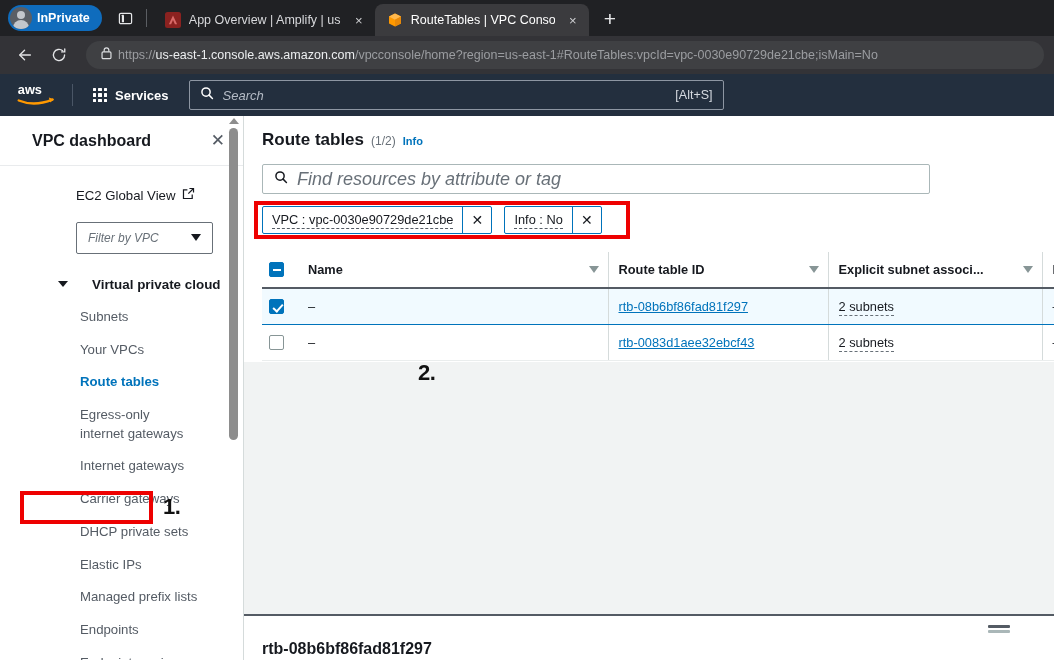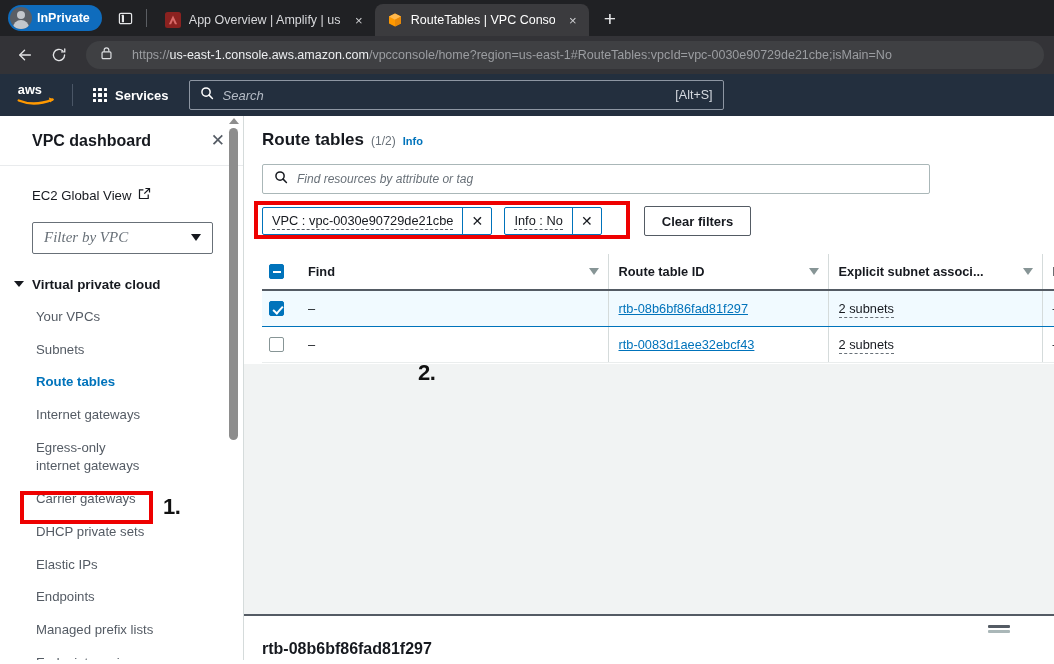--- a/index.html
+++ b/index.html
@@ -68,21 +68,21 @@
   .browser-toolbar {
     height: 38px; background: #333337;
     display: flex; align-items: center; padding: 0 10px; gap: 4px;
   }
   .nav-btn {
     width: 30px; height: 30px; flex: none;
     display: flex; align-items: center; justify-content: center; color: #e3e4e6;
   }
   .omnibox {
     flex: 1; height: 28px; background: #3f4043; border-radius: 14px;
-    display: flex; align-items: center; gap: 19px; padding: 0 14px;
+    display: flex; align-items: center; gap: 5px; padding: 0 14px;
     margin-left: 8px; overflow: hidden;
   }
   .omnibox .url {
     font-size: 12.5px; color: #9b9da1; white-space: nowrap;
     overflow: hidden; text-overflow: clip;
   }
   .omnibox .url b { color: #eceef0; font-weight: 400; }
 
   
   .aws-header {
@@ -117,39 +117,39 @@
     border-right: 1px solid #d5dbdb; position: relative;
     display: flex; flex-direction: column;
   }
   .sidebar-head {
     height: 50px; flex: none; display: flex; align-items: center;
     justify-content: space-between; padding: 0 18px 0 32px;
     border-bottom: 1px solid #e9ebed;
   }
   .sidebar-title { font-size: 16px; font-weight: 700; color: #16191f; }
   .sidebar-close { color: #545b64; font-size: 17px; line-height: 1; font-weight: 300; }
-  .sidebar-scroll { flex: 1; overflow: hidden; padding-top: 14px; position: relative; }
+  .sidebar-scroll { flex: 1; overflow: hidden; padding-top: 14px; position: relative; margin-left: 44px; }
   .side-link {
     display: block; padding: 7px 18px 7px 32px;
     font-size: 13.2px; color: #16191f; line-height: 1.35;
   }
   .side-link.ext { display: flex; align-items: center; gap: 7px; }
   .filter-vpc {
     margin: 10px 30px 14px 32px; height: 32px;
     border: 1px solid #687078; border-radius: 2px;
     display: flex; align-items: center; justify-content: space-between;
     padding: 0 11px; background: #fff;
   }
-  .filter-vpc span { font-size: 15px; color: #687078; font-style: italic; font-family: Liberation Serif, serif; }
+  .filter-vpc span { font-size: 12px; color: #687078; font-style: italic; }
   .caret-down {
     width: 0; height: 0; border-left: 5.5px solid transparent;
     border-right: 5.5px solid transparent; border-top: 7px solid #16191f;
   }
   .side-group {
-    display: flex; align-items: center; gap: 8px;
+    display: flex; align-items: center; gap: 24px;
     padding: 9px 18px 9px 14px; font-size: 13.4px; font-weight: 700; color: #16191f;
   }
   .group-caret {
     width: 0; height: 0; border-left: 5px solid transparent;
     border-right: 5px solid transparent; border-top: 6.5px solid #16191f; flex: none;
   }
   .side-sub {
     display: block; padding: 7px 14px 7px 36px;
     font-size: 13.2px; color: #545b64; line-height: 1.42;
   }
@@ -176,21 +176,21 @@
   .page-title-row { display: flex; align-items: baseline; gap: 7px; }
   .page-title { font-size: 17px; font-weight: 700; color: #16191f; }
   .page-count { font-size: 12px; color: #687078; font-weight: 400; }
   .info-link { font-size: 11px; color: #0073bb; font-weight: 700; }
 
   .search-box {
     margin-top: 14px; margin-right: 124px; height: 30px;
     border: 1px solid #aab7b8; border-radius: 2px;
     display: flex; align-items: center; gap: 9px; padding: 0 11px; background: #fff;
   }
-  .search-box .ph { font-size: 12px; color: #687078; font-style: italic; }
+  .search-box .ph { font-size: 18px; color: #687078; font-style: italic; }
 
   .filter-row {
     margin-top: 12px; display: flex; align-items: center; gap: 12px;
     position: relative;
   }
   .token {
     height: 28px; border: 1px solid #0073bb; border-radius: 2px;
     display: flex; align-items: stretch; background: #fff; overflow: hidden;
   }
   .token-label {
@@ -415,30 +415,30 @@
       <div class="filter-vpc">
         <span>Filter by VPC</span>
         <span class="caret-down"></span>
       </div>
 
       <div class="side-group">
         <span class="group-caret"></span>
         <span>Virtual private cloud</span>
       </div>
 
+      <a class="side-sub">Subnets</a>
       <a class="side-sub">Your VPCs</a>
-      <a class="side-sub">Subnets</a>
       <a class="side-sub active">Route tables</a>
+      <a class="side-sub" style="max-width:165px; white-space:normal;">Egress-only internet gateways</a>
       <a class="side-sub">Internet gateways</a>
-      <a class="side-sub" style="max-width:165px; white-space:normal;">Egress-only internet gateways</a>
       <a class="side-sub">Carrier gateways</a>
       <a class="side-sub">DHCP private sets</a>
       <a class="side-sub">Elastic IPs</a>
+      <a class="side-sub">Managed prefix lists</a>
       <a class="side-sub">Endpoints</a>
-      <a class="side-sub">Managed prefix lists</a>
       <a class="side-sub">Endpoint services</a>
     </div>
 
     <div class="sb-track">
       <div class="sb-arrow"></div>
       <div class="sb-thumb"></div>
     </div>
 
     <div class="redbox-side"></div>
     <div class="ann-num" style="left:163px; top:378px;">1.</div>
@@ -475,41 +475,40 @@
 
         <div class="token">
           <span class="token-label">
               <u>Info : No</u>
             </span>
           <span class="token-x">✕</span>
         </div>
 
         <div style="width:18px"></div>
 
-        <div class="clear-filters">Clear filters</div>
       </div>
 
       <div class="tbl-wrap">
         <div class="ann-num" style="left:174px; top:244px;">2.</div>
         <table class="tbl">
           <colgroup>
             <col style="width:46px">
               <col style="width:300px">
               <col style="width:220px">
             <col style="width:214px">
               <col style="width:36px">
           </colgroup>
           <thead>
             <tr>
               <th>
                 <span class="cbx indet"></span>
               </th>
               <th>
                 <div class="th-inner">
-                    <span class="lbl">Find</span>
+                    <span class="lbl">Name</span>
                     <span class="sortcaret"></span>
                   </div>
               </th>
               <th class="col-div">
                 <div class="th-inner">
                     <span class="lbl">Route table ID</span>
                     <span class="sortcaret"></span>
                   </div>
               </th>
               <th class="col-div">

